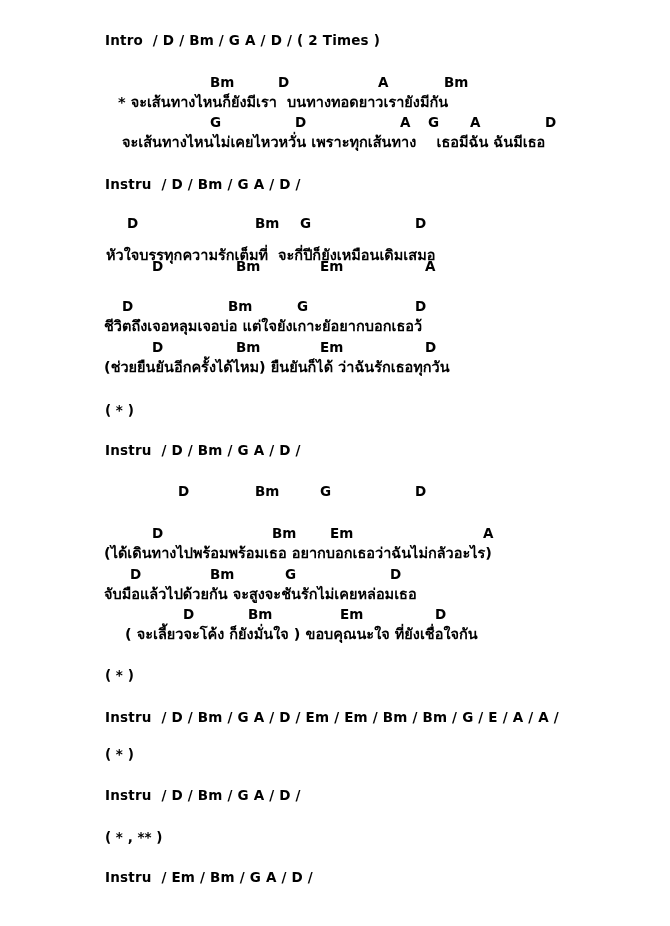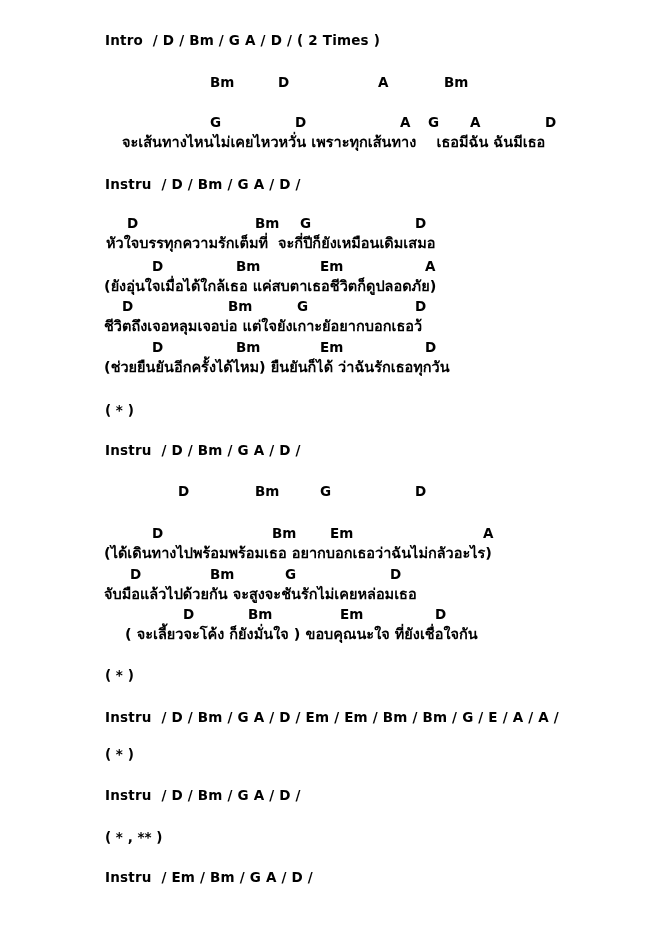--- a/index.html
+++ b/index.html
@@ -60,48 +60,48 @@
 <div id="sheet">
 
   <div class="ln section" style="left:105px; top:34px;">Intro  / D / Bm / G A / D / ( 2 Times )</div>
 
   <div class="ln chordrow" style="left:0px; top:76px; width:670px;">
     <span class="ch" style="left:210px;">Bm</span>
     <span class="ch" style="left:278px;">D</span>
     <span class="ch" style="left:378px;">A</span>
     <span class="ch" style="left:444px;">Bm</span>
   </div>
+  <div class="ln lyric" style="left:118px; top:95px;">* จะเส้นทางไหนก็ยังมีเรา  บนทางทอดยาวเรายังมีกัน</div>
 
   <div class="ln chordrow" style="left:0px; top:116px; width:670px;">
     <span class="ch" style="left:210px;">G</span>
     <span class="ch" style="left:295px;">D</span>
     <span class="ch" style="left:400px;">A</span>
     <span class="ch" style="left:428px;">G</span>
     <span class="ch" style="left:470px;">A</span>
     <span class="ch" style="left:545px;">D</span>
   </div>
   <div class="ln lyric" style="left:122px; top:135px;">จะเส้นทางไหนไม่เคยไหวหวั่น เพราะทุกเส้นทาง    เธอมีฉัน ฉันมีเธอ</div>
 
   <div class="ln section" style="left:105px; top:178px;">Instru  / D / Bm / G A / D /</div>
 
   <div class="ln chordrow" style="left:0px; top:217px; width:670px;">
     <span class="ch" style="left:127px;">D</span>
     <span class="ch" style="left:255px;">Bm</span>
     <span class="ch" style="left:300px;">G</span>
     <span class="ch" style="left:415px;">D</span>
   </div>
-  <div class="ln lyric" style="left:106px; top:236px;">หัวใจบรรทุกความรักเต็มที่  จะกี่ปีก็ยังเหมือนเดิมเสมอ</div>
+  <div class="ln lyric" style="left:106px; top:248px;">หัวใจบรรทุกความรักเต็มที่  จะกี่ปีก็ยังเหมือนเดิมเสมอ</div>
 
   <div class="ln chordrow" style="left:0px; top:260px; width:670px;">
     <span class="ch" style="left:152px;">D</span>
     <span class="ch" style="left:236px;">Bm</span>
     <span class="ch" style="left:320px;">Em</span>
     <span class="ch" style="left:425px;">A</span>
   </div>
-  <div class="ln lyric" style="left:104px; top:279px;">(ยังอุ่นใจเมื่อได้ใกล้เธอ แค่สบตาเธอชีวิตก็ดูปลอดภัย)</div>
 
   <div class="ln chordrow" style="left:0px; top:300px; width:670px;">
     <span class="ch" style="left:122px;">D</span>
     <span class="ch" style="left:228px;">Bm</span>
     <span class="ch" style="left:297px;">G</span>
     <span class="ch" style="left:415px;">D</span>
   </div>
   <div class="ln lyric" style="left:104px; top:319px;">ชีวิตถึงเจอหลุมเจอบ่อ แต่ใจยังเกาะยัอยากบอกเธอว้</div>
 
   <div class="ln chordrow" style="left:0px; top:341px; width:670px;">

